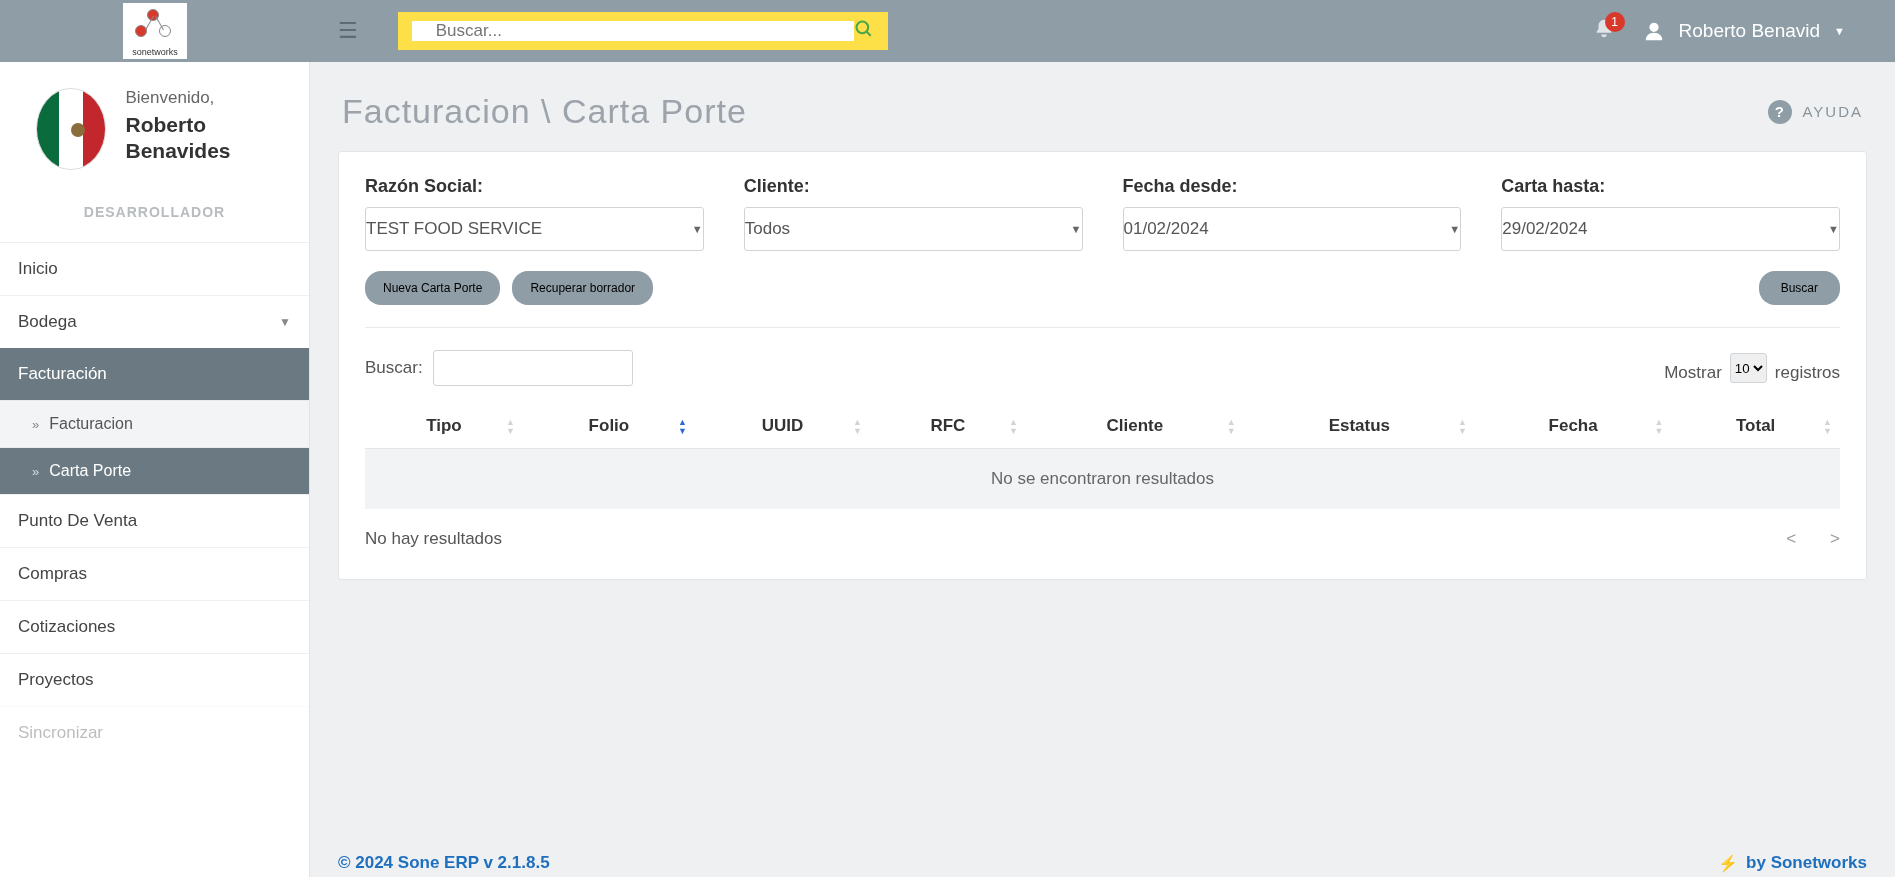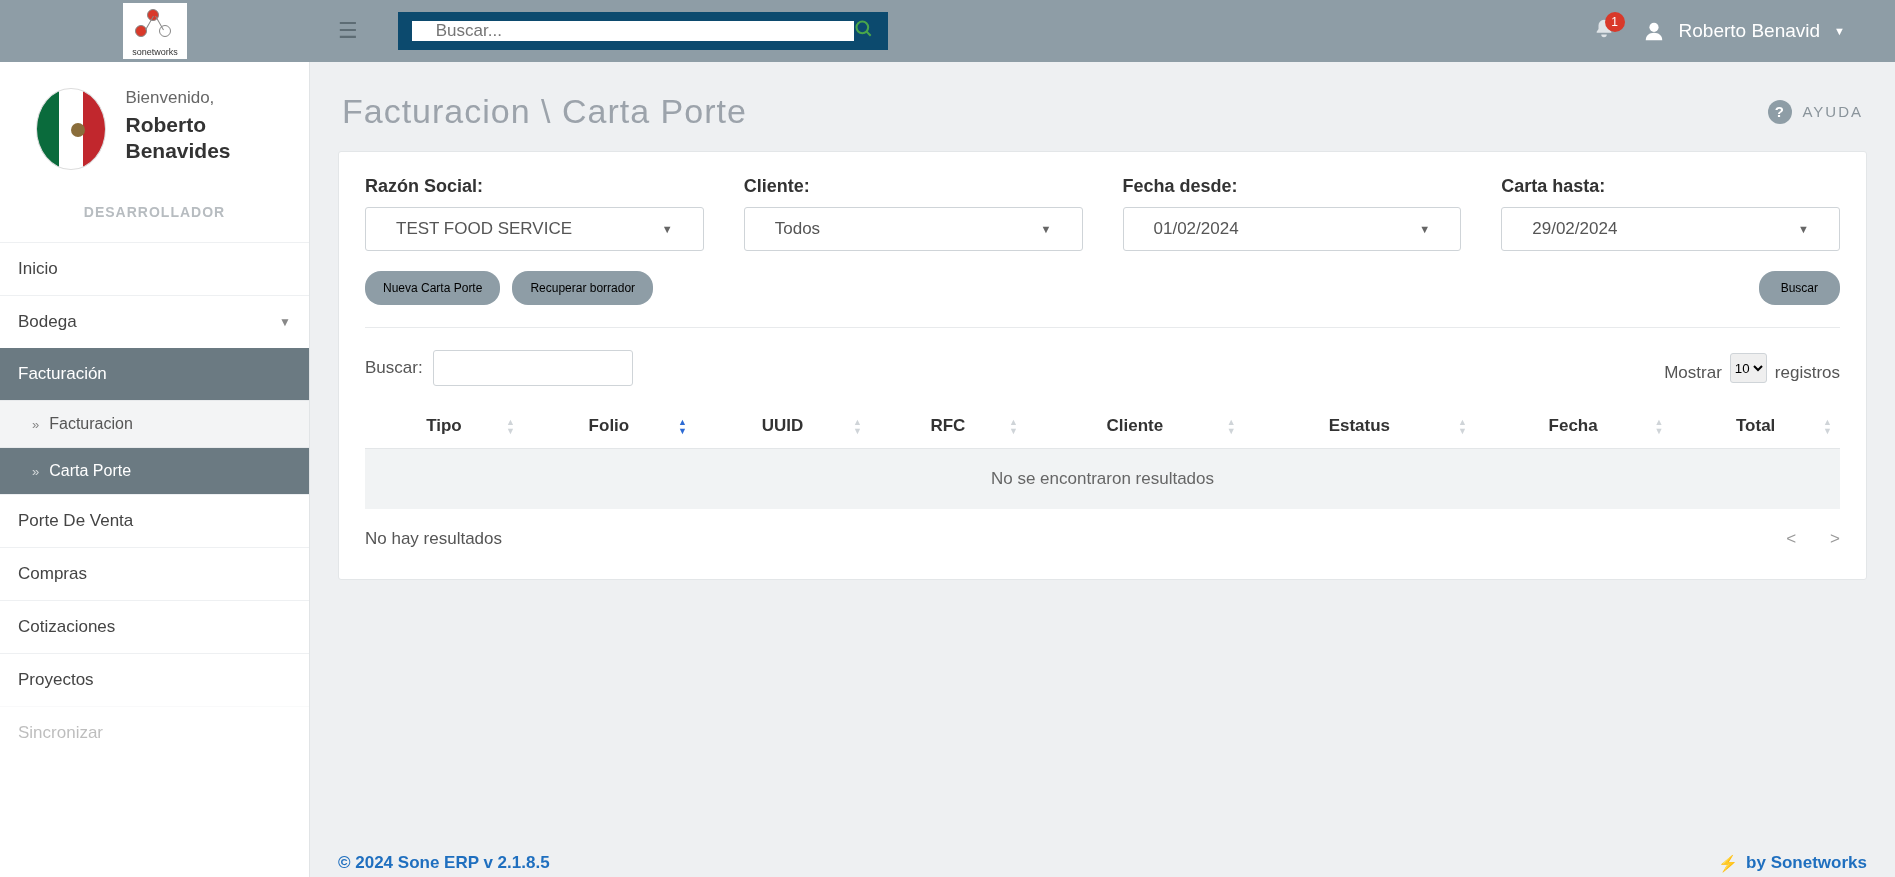--- a/index.html
+++ b/index.html
@@ -56,21 +56,21 @@
   .logo .ln2 { top: 12px; left: 36px; transform: rotate(-30deg); }
 
   .hamburger {
     font-size: 22px;
     padding: 0 40px 0 28px;
     cursor: pointer;
     color: #5d6c74;
   }
 
   .search-wrap {
-    background: #0c4a6e;
+    background: #fde047;
     height: 38px;
     width: 490px;
     display: flex;
     align-items: center;
     padding: 0 14px;
   }
   .search-wrap input {
     flex: 1;
     border: none;
     outline: none;
@@ -246,21 +246,21 @@
   }
   .fselect{
     width:100%;
     height:44px;
     border:1px solid #cfd4d8;
     border-radius:3px;
     background:#fff;
     display:flex;
     align-items:center;
     justify-content:space-between;
-    padding:0 30px;
+    padding:0 0;
     font-size:17px;
     color:#555;
   }
   .fselect .dd{ font-size:11px; color:#666;}
   .action-row{
     display:flex;
     gap:12px;
     align-items:center;
     margin-bottom: 22px;
     border-bottom:1px solid #e8eaec;
@@ -421,21 +421,21 @@
         <span class="chev">»</span>
         <span>Facturacion</span>
       </li>
       <li class="active">
         <span class="chev">»</span>
         <span>Carta Porte</span>
       </li>
     </ul>
     <ul class="nav">
       <li>
-          <span>Porte De Venta</span>
+          <span>Punto De Venta</span>
         </li>
       <li>
           <span>Compras</span>
         </li>
       <li>
           <span>Cotizaciones</span>
         </li>
       <li>
           <span>Proyectos</span>
         </li>

